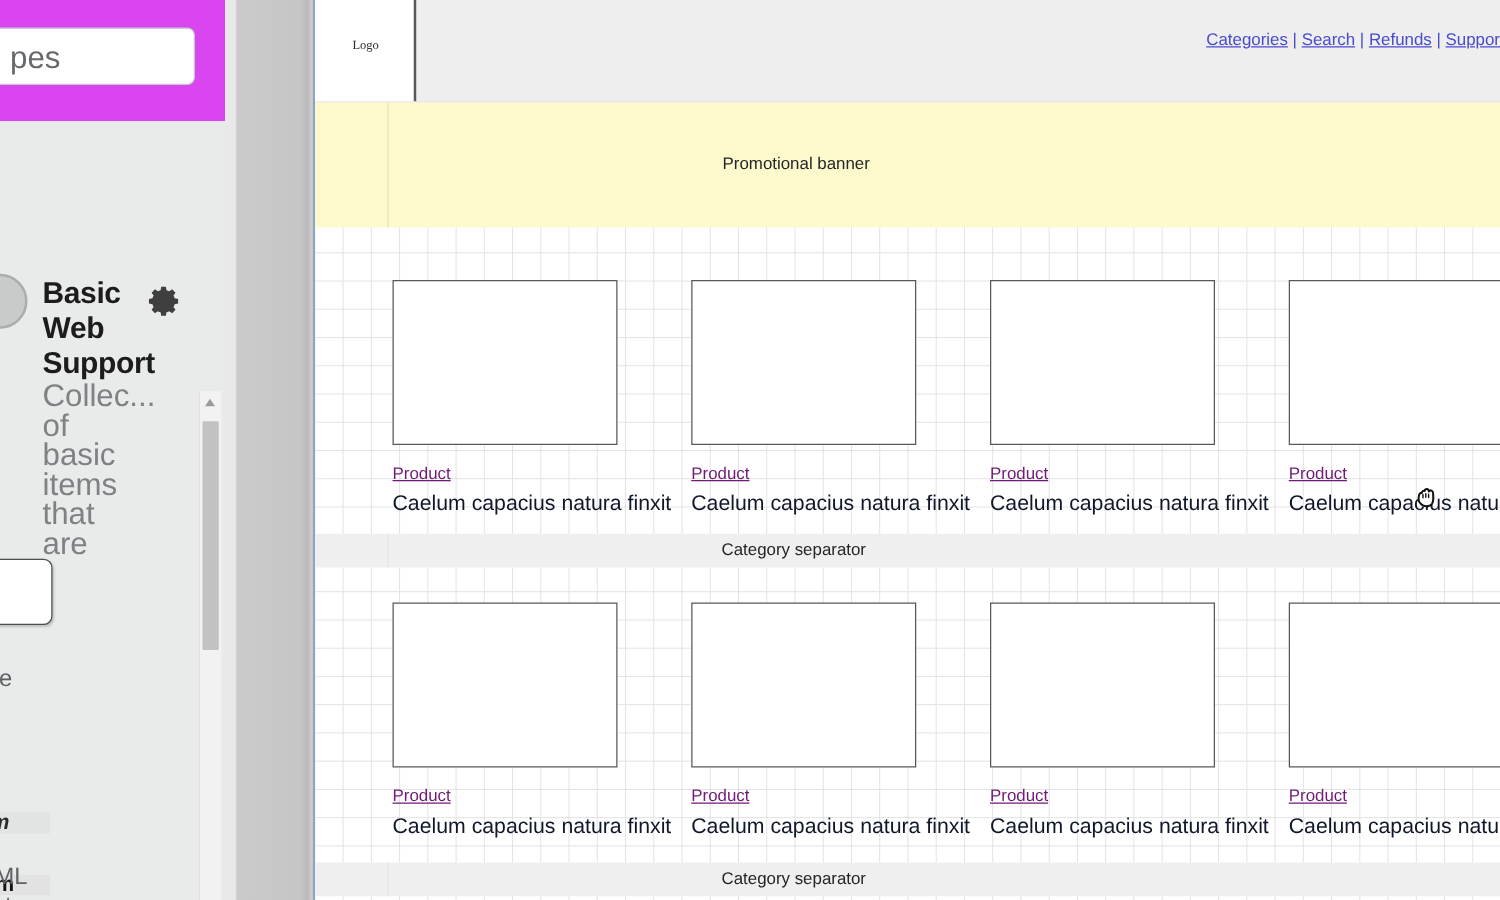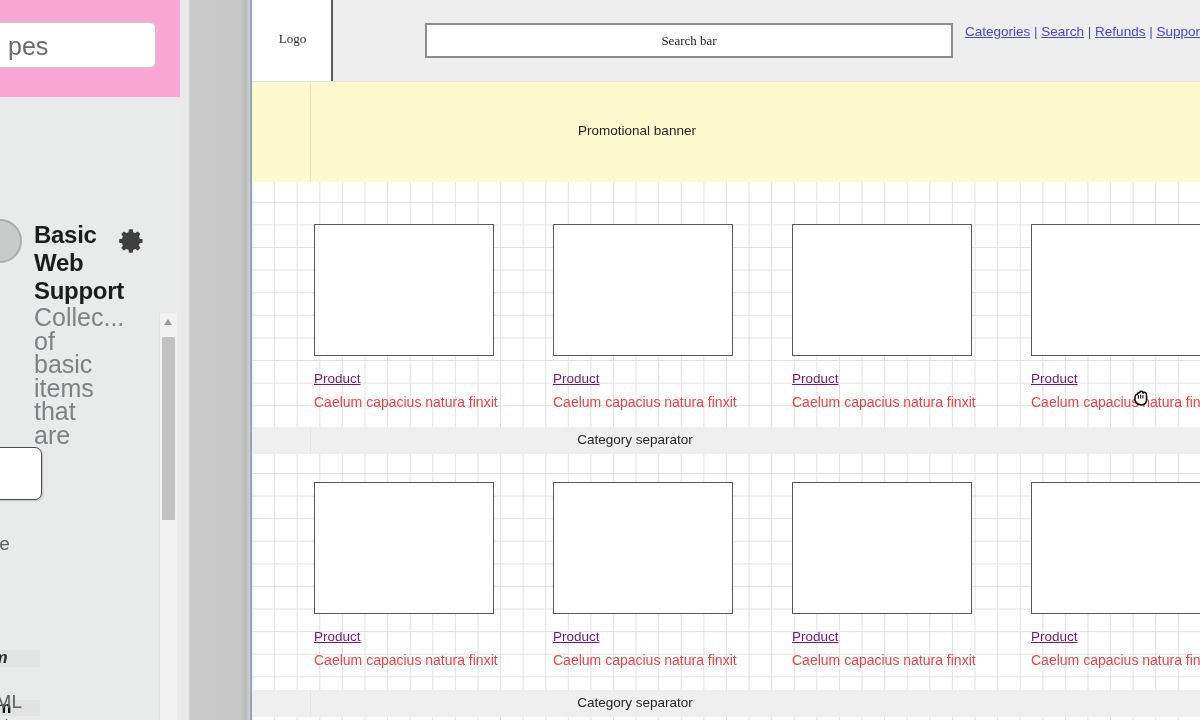--- a/index.html
+++ b/index.html
@@ -27,21 +27,21 @@
     width: 180px;
     height: 720px;
     background: #e8eaea;
     overflow: hidden;
   }
   .search-zone {
     position: absolute;
     left: 0; top: 0;
     width: 180px;
     height: 97px;
-    background: #f9a8d4;
+    background: #d946ef;
     padding-left: 43px;
   }
   .shape-search {
     position: absolute;
     left: -48px; top: 22px;
     width: 204px;
     height: 46px;
     background: #ffffff;
     border: 1px solid #c3c8ca;
     border-radius: 6px;
@@ -201,21 +201,21 @@
     background: #ffffff;
     border-right: 2px solid #595959;
     box-sizing: border-box;
   }
   .logo-text {
     position: absolute;
     left: 0; top: 31px;
     width: 81px;
     text-align: center;
     font-family: "Liberation Serif", serif;
-    font-size: 13px;
+    font-size: 10px;
     color: #2b2b2b;
   }
 
   .search-bar {
     position: absolute;
     left: 173px; top: 23px;
     width: 528px; height: 35px;
     background: #ffffff;
     border: 2px solid #8c8c8c;
     box-sizing: border-box;
@@ -293,22 +293,22 @@
     display: block;
     margin-top: 15px;
     font-size: 13.5px;
     color: #701a75;
     text-decoration: underline;
     line-height: 15px;
   }
   .card-desc {
     display: block;
     margin-top: 9px;
-    font-size: 14px;
-    color: #ef4444;
+    font-size: 17px;
+    color: #0f172a;
     white-space: nowrap;
     line-height: 15px;
   }
 
   .c0 { left: 62px; }
   .c1 { left: 301px; }
   .c2 { left: 540px; }
   .c3 { left: 779px; }
 
   
@@ -397,23 +397,20 @@
 
   <div class="canvas">
 
     <div class="grid-layer"></div>
 
     <div class="site-header">
       <div class="logo-box">
         <div class="logo-text">Logo</div>
       </div>
 
-      <div class="search-bar">
-        <div class="search-bar-text">Search bar</div>
-      </div>
 
       <div class="nav-links">
         <a href="#">Categories</a><span class="nav-sep"> | </span><a href="#">Search</a><span class="nav-sep"> | </span><a href="#">Refunds</a><span class="nav-sep"> | </span><a href="#">Support</a>
       </div>
     </div>
 
     <div class="promo">
       <div class="promo-divider"></div>
       <div class="promo-text"><span class="promo-text-inner">Promotional banner</span></div>
     </div>

